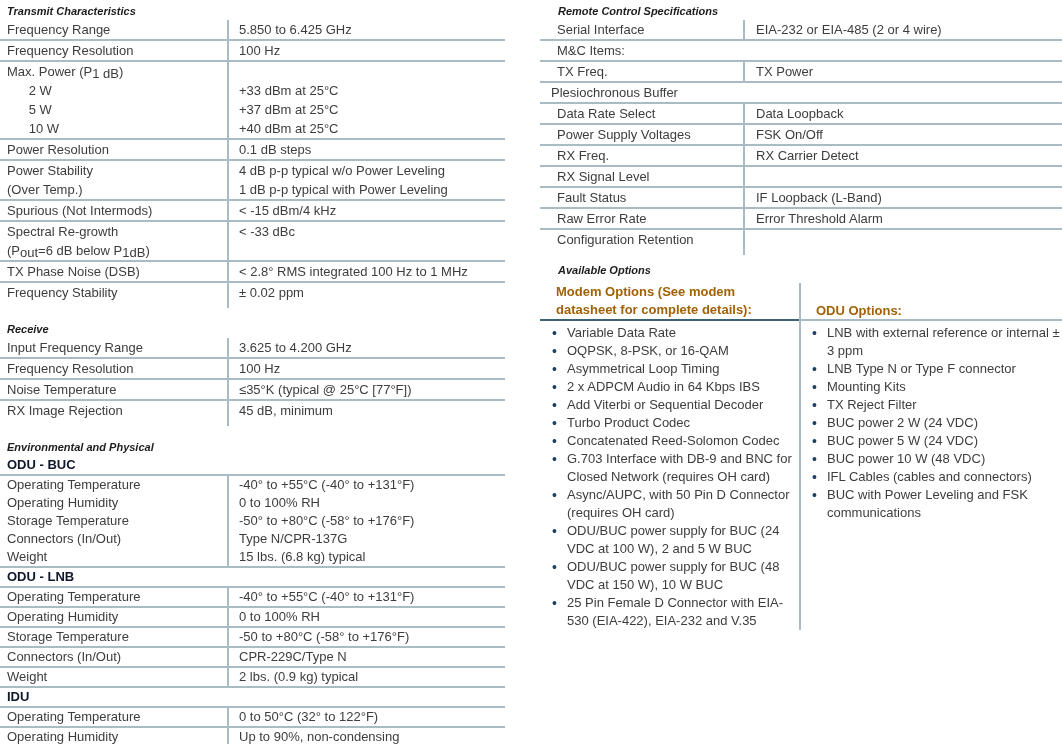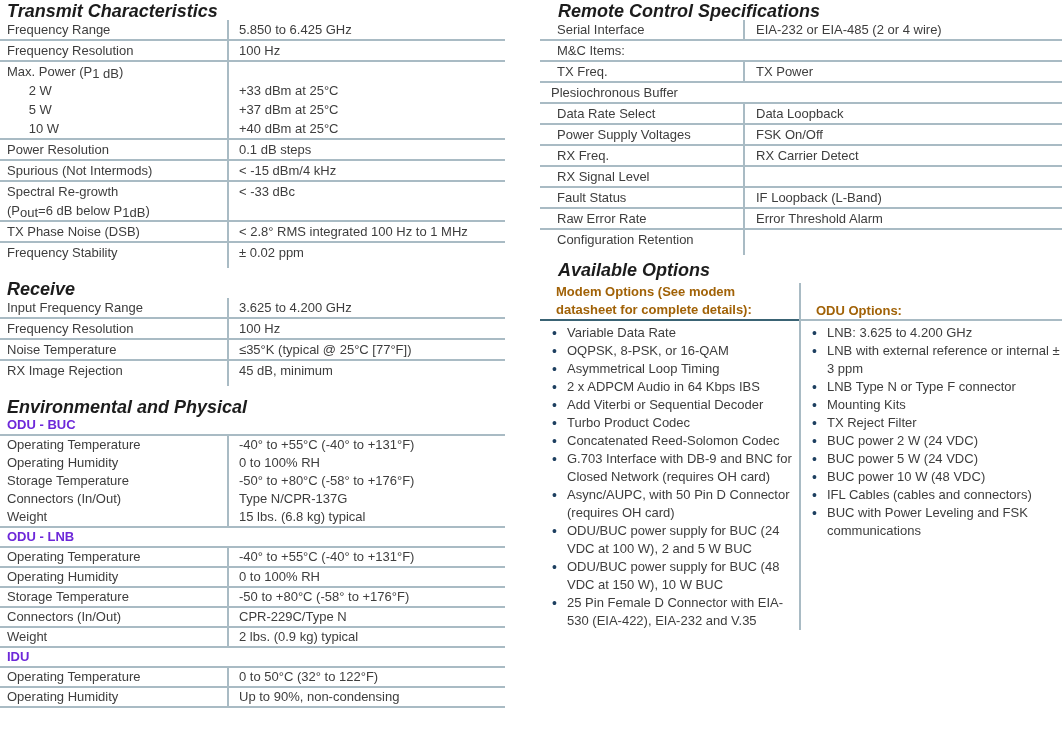--- a/index.html
+++ b/index.html
@@ -12,30 +12,30 @@
   *{box-sizing:border-box;}
   html,body{margin:0;padding:0;}
   body{
     width:1062px;height:744px;position:relative;background:#ffffff;
     font-family:"Liberation Sans",sans-serif;font-size:13px;color:var(--ink);
     overflow:hidden;
   }
   .col-left{position:absolute;left:0;top:2px;width:505px;}
   .col-right{position:absolute;left:540px;top:2px;width:522px;}
 
-  .sec{font-style:italic;font-weight:bold;font-size:18px;line-height:18px;color:var(--head);margin:0;}
+  .sec{font-style:italic;font-weight:bold;font-size:11px;line-height:18px;color:var(--head);margin:0;}
   .col-left .sec{padding-left:7px;}
   .col-right .sec{padding-left:18px;}
 
   .row{display:flex;line-height:19px;}
   .bb{border-bottom:2px solid var(--rule);}
   .c1{width:229px;min-width:229px;border-right:2px solid var(--rule);padding:0 4px 0 7px;}
   .c2{flex:1;padding-left:10px;}
   .stub{height:6px;}
-  .grow{font-weight:bold;color:#6d28d9;line-height:18px;padding-left:7px;}
+  .grow{font-weight:bold;color:#0f172a;line-height:18px;padding-left:7px;}
 
   .env .row{line-height:18px;}
 
   .rtable .c1{width:205px;min-width:205px;padding-left:17px;}
   .rtable .c2{padding-left:11px;}
   .mc{font-weight:normal;line-height:19px;padding-left:17px;}
 
   sub{font-size:13px;line-height:0;vertical-align:-2px;}
 
   .mt12{margin-top:12px;}
@@ -67,20 +67,24 @@
       <div class="c1">Frequency Resolution</div>
       <div class="c2">100 Hz</div>
     </div>
     <div class="row bb">
       <div class="c1">Max. Power (P<sub>1 dB</sub>)<br>&nbsp;&nbsp;&nbsp;&nbsp;&nbsp;&nbsp;2 W<br>&nbsp;&nbsp;&nbsp;&nbsp;&nbsp;&nbsp;5 W<br>&nbsp;&nbsp;&nbsp;&nbsp;&nbsp;&nbsp;10 W</div>
       <div class="c2"><br>+33 dBm at 25°C<br>+37 dBm at 25°C<br>+40 dBm at 25°C</div>
     </div>
     <div class="row bb">
       <div class="c1">Power Resolution</div>
       <div class="c2">0.1 dB steps</div>
+    </div>
+    <div class="row bb">
+      <div class="c1">Power Stability<br>(Over Temp.)</div>
+      <div class="c2">4 dB p-p typical w/o Power Leveling<br>1 dB p-p typical with Power Leveling</div>
     </div>
     <div class="row bb">
       <div class="c1">Spurious (Not Intermods)</div>
       <div class="c2">&lt; -15 dBm/4 kHz</div>
     </div>
     <div class="row bb">
       <div class="c1">Spectral Re-growth<br>(P<sub>out</sub>=6 dB below P<sub>1dB</sub>)</div>
       <div class="c2">&lt; -33 dBc</div>
     </div>
     <div class="row bb">
@@ -243,21 +247,20 @@
         <li>G.703 Interface with DB-9 and BNC for Closed Network (requires OH card)</li>
         <li>Async/AUPC, with 50 Pin D Connector (requires OH card)</li>
         <li>ODU/BUC power supply for BUC (24 VDC at 100 W), 2 and 5 W BUC</li>
         <li>ODU/BUC power supply for BUC (48 VDC at 150 W), 10 W BUC</li>
         <li>25 Pin Female D Connector with EIA-530 (EIA-422), EIA-232 and V.35</li>
       </ul>
     </div>
     <div class="opt-right">
       <div class="opt-head">ODU Options:</div>
       <ul class="opts">
-        <li>LNB: 3.625 to 4.200 GHz</li>
         <li>LNB with external reference or internal ± 3 ppm</li>
         <li>LNB Type N or Type F connector</li>
         <li>Mounting Kits</li>
         <li>TX Reject Filter</li>
         <li>BUC power 2 W (24 VDC)</li>
         <li>BUC power 5 W (24 VDC)</li>
         <li>BUC power 10 W (48 VDC)</li>
         <li>IFL Cables (cables and connectors)</li>
         <li>BUC with Power Leveling and FSK communications</li>
       </ul>

